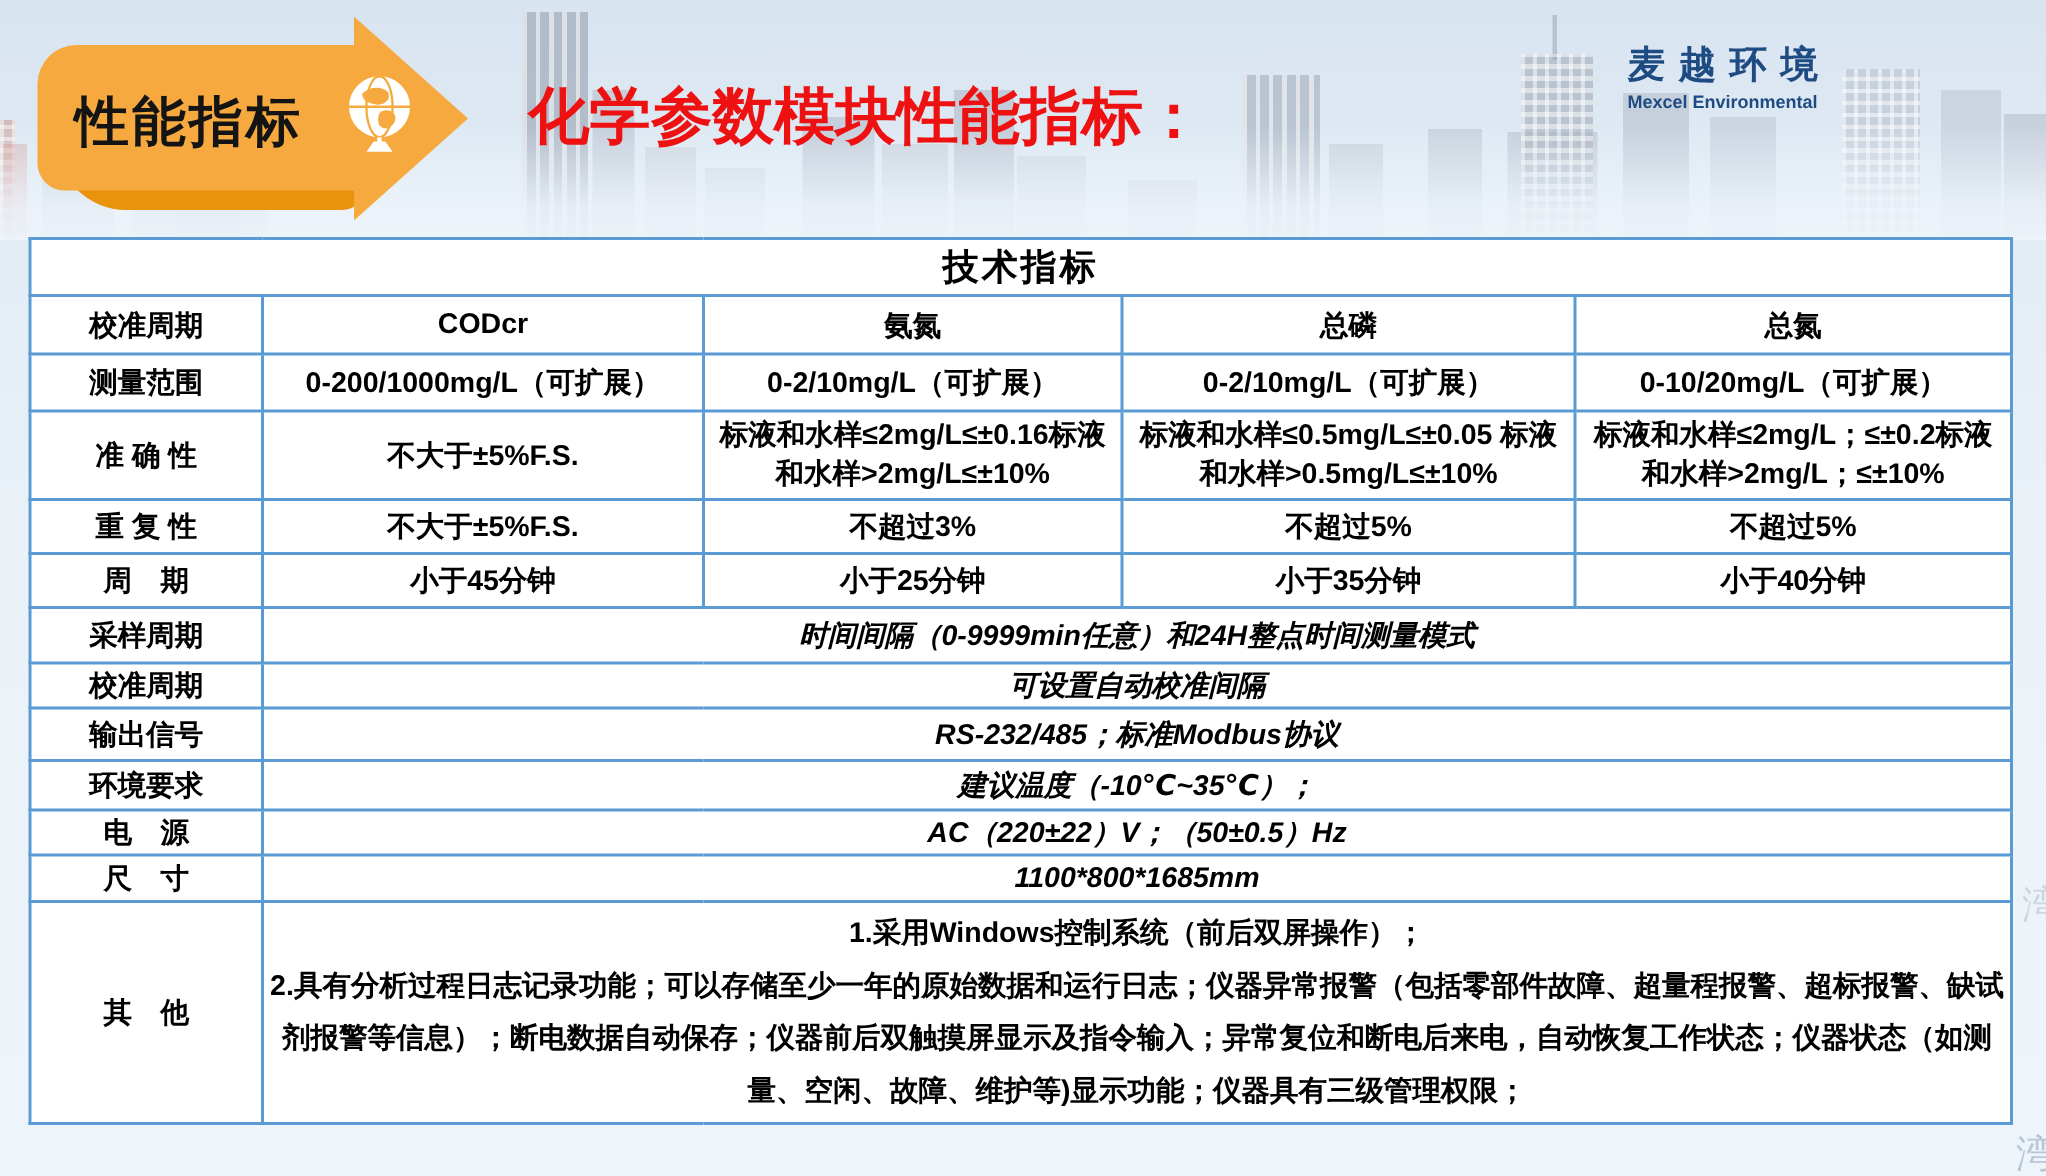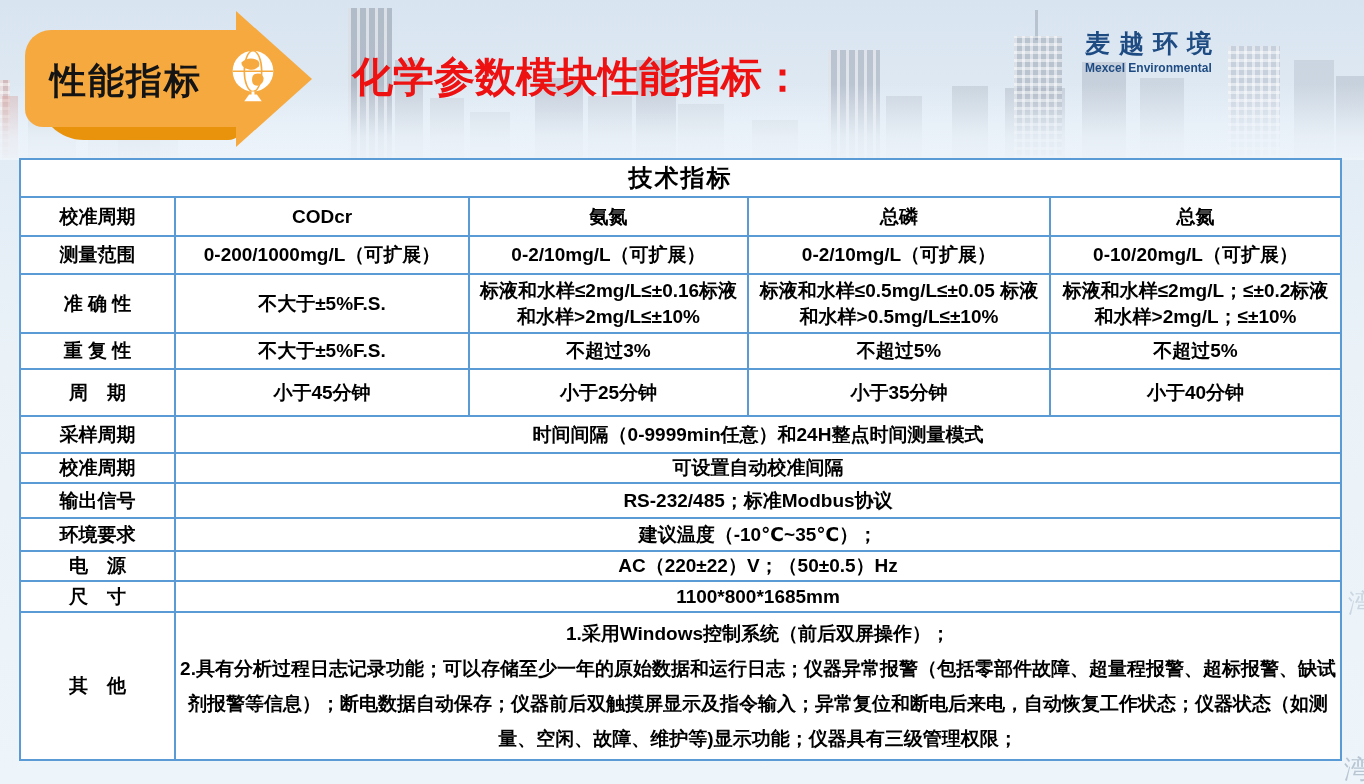--- a/index.html
+++ b/index.html
@@ -34,21 +34,21 @@
   .logo-right{margin-left:13px;padding-top:8px;}
   .logo-cn{font-size:25px;font-weight:bold;color:#1e4b82;letter-spacing:9px;white-space:nowrap;line-height:1.1;}
   .logo-en{font-size:12px;font-weight:bold;color:#1e4b82;margin-top:3px;white-space:nowrap;}
   
   table.spec-table{position:absolute;left:19px;top:158px;width:1321px;
     border-collapse:collapse;table-layout:fixed;background:#fff;}
   .spec-table td{border:2px solid #5b9bd5;font-weight:bold;font-size:19px;color:#000;
     text-align:center;vertical-align:middle;padding:1px 4px;overflow:hidden;}
   .t-title td{font-size:24px;letter-spacing:2px;}
   .acc{text-align:left;line-height:1.35;padding:2px 7px;}
-  .spec-val{text-align:left;padding-left:12px;}
+  .spec-val{text-align:left;padding-left:12px;font-style:italic;}
   .other-val{text-align:left;padding:4px 14px 4px 12px;line-height:35px;vertical-align:middle;}
   .other-val div{margin:0;}
   
   .wm{position:absolute;font-size:26px;color:#8ea2b5;pointer-events:none;}
 </style>
 </head>
 <body>
 
 <div class="stage">
 
@@ -139,21 +139,21 @@
       <td class="acc">标液和水样≤0.5mg/L≤±0.05 标液和水样&gt;0.5mg/L≤±10%</td>
       <td class="acc">标液和水样≤2mg/L；≤±0.2标液和水样&gt;2mg/L；≤±10%</td>
     </tr>
     <tr style="height:36px">
       <td>重 复 性</td>
       <td>不大于±5%F.S.</td>
       <td>不超过3%</td>
       <td>不超过5%</td>
       <td>不超过5%</td>
     </tr>
-    <tr style="height:47px">
+    <tr style="height:36px">
       <td>周　期</td>
       <td>小于45分钟</td>
       <td>小于25分钟</td>
       <td>小于35分钟</td>
       <td>小于40分钟</td>
     </tr>
     <tr style="height:37px">
       <td>采样周期</td>
       <td colspan="4" class="spec-val">时间间隔（0-9999min任意）和24H整点时间测量模式</td>
     </tr>

